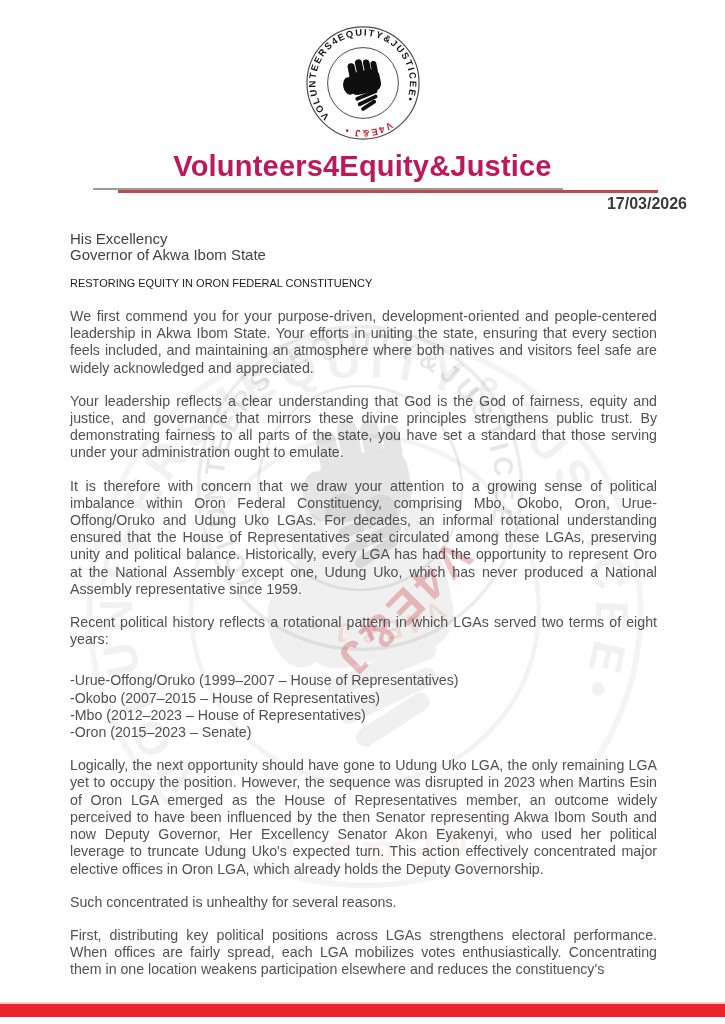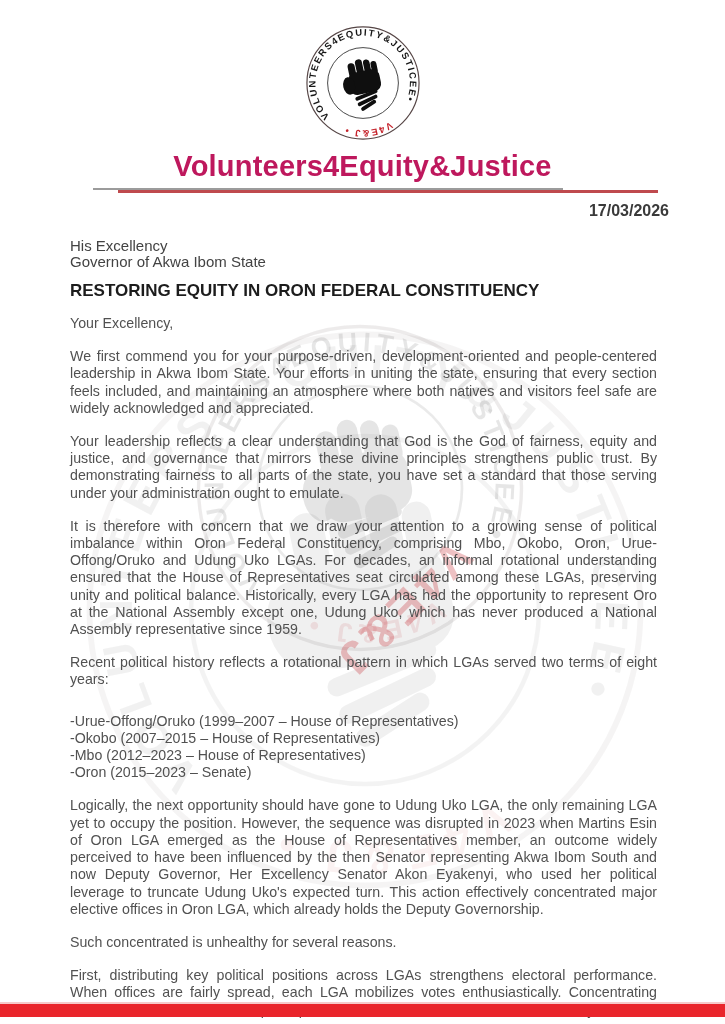--- a/index.html
+++ b/index.html
@@ -28,33 +28,33 @@
   .header { position: relative; z-index: 2; }
   .logo { display: block; margin: 24px auto 0; width: 118px; height: 118px; }
   .org-name {
     margin: 8px 0 0; text-align: center;
     font-size: 29px; font-weight: bold; color: #be185d; letter-spacing: 0.2px;
   }
   .rules { position: relative; height: 8px; margin-top: 4px; }
   .rule-gray { position: absolute; left: 93px;  top: 1px; width: 470px; height: 2px;   background: #9b9b9b; }
   .rule-red  { position: absolute; left: 118px; top: 3px; width: 540px; height: 2.5px; background: #bf4a4e; }
   .date {
-    margin-top: 7px; text-align: right; padding-right: 56px;
+    text-align: right; padding-right: 38px;
     font-size: 16px; font-weight: bold; color: #3a3a3a;
   }
 
   
   .content {
     position: relative; z-index: 2;
     margin: 18px 68px 0 70px;
     font-size: 14.2px; line-height: 17.2px; color: #515151;
   }
   .recipient div { font-size: 15px; line-height: 15.9px; color: #434343; }
   .subject {
-    margin-top: 12px; font-size: 17px; font-weight: bold; color: #1c1c1c;
+    margin-top: 12px; font-size: 11px; font-weight: normal; color: #1c1c1c;
   }
   .salutation { margin: 15px 0 0; }
   .content p { margin: 16px 0 0; text-align: justify; }
   .rotation-list { margin-top: 24px; }
   .rotation-list div { line-height: 17.2px; }
 
   
   .ring-text { font-family: "Liberation Sans", sans-serif; font-weight: bold;
                font-size: 16px; letter-spacing: 2.7px; fill: #161616; }
   .ring-text-accent { font-family: "Liberation Sans", sans-serif; font-weight: bold;
@@ -125,21 +125,20 @@
   </header>
 
   <main class="content">
     <div class="recipient">
       <div>His Excellency</div>
       <div>Governor of Akwa Ibom State</div>
     </div>
 
     <div class="subject">RESTORING EQUITY IN ORON FEDERAL CONSTITUENCY</div>
 
-    <p class="salutation">Your Excellency,</p>
 
     <p>We first commend you for your purpose-driven, development-oriented and people-centered leadership in Akwa Ibom State. Your efforts in uniting the state, ensuring that every section feels included, and maintaining an atmosphere where both natives and visitors feel safe are widely acknowledged and appreciated.</p>
     <p>Your leadership reflects a clear understanding that God is the God of fairness, equity and justice, and governance that mirrors these divine principles strengthens public trust. By demonstrating fairness to all parts of the state, you have set a standard that those serving under your administration ought to emulate.</p>
     <p>It is therefore with concern that we draw your attention to a growing sense of political imbalance within Oron Federal Constituency, comprising Mbo, Okobo, Oron, Urue-Offong/Oruko and Udung Uko LGAs. For decades, an informal rotational understanding ensured that the House of Representatives seat circulated among these LGAs, preserving unity and political balance. Historically, every LGA has had the opportunity to represent Oro at the National Assembly except one, Udung Uko, which has never produced a National Assembly representative since 1959.</p>
     <p>Recent political history reflects a rotational pattern in which LGAs served two terms of eight years:</p>
 
     <div class="rotation-list">
       <div>-Urue-Offong/Oruko (1999–2007 – House of Representatives)</div>
       <div>-Okobo (2007–2015 – House of Representatives)</div>
       <div>-Mbo (2012–2023 – House of Representatives)</div>

